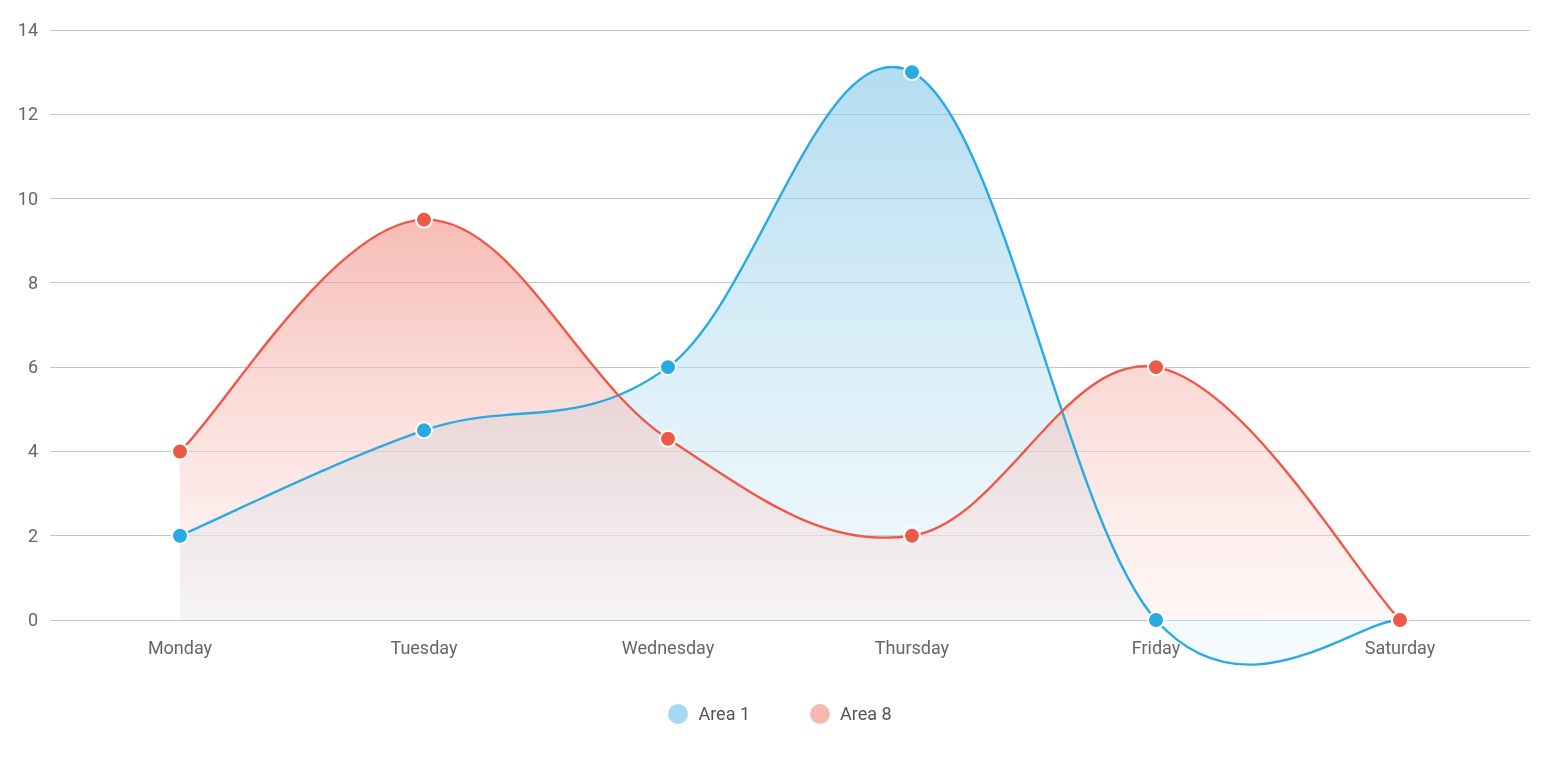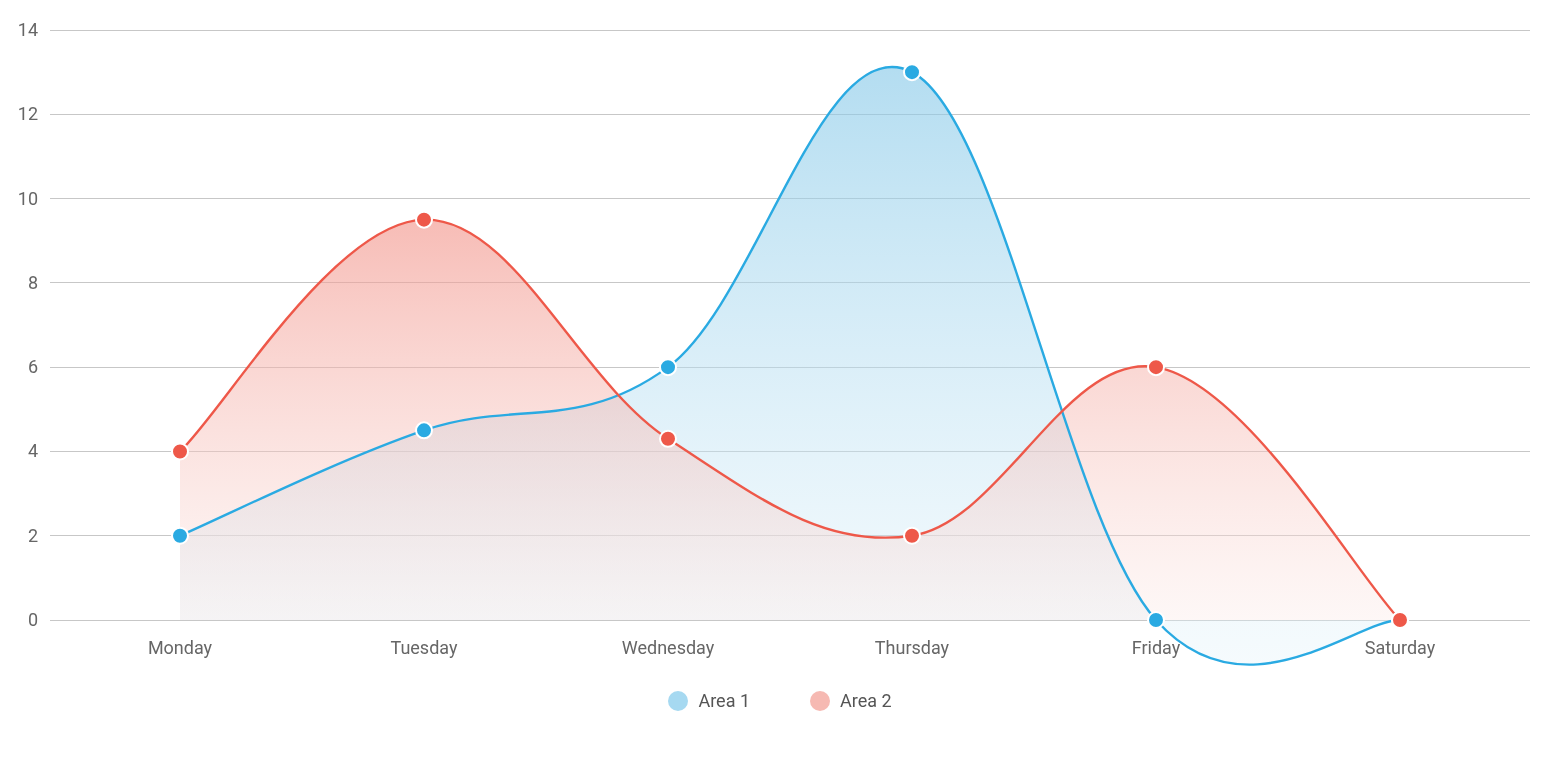--- a/index.html
+++ b/index.html
@@ -1,20 +1,20 @@
 <!DOCTYPE html>
 <html><head>
 <meta charset="utf-8">
 <style>
   html,body{margin:0;padding:0;width:1560px;height:760px;background:#fff;
     font-family:-apple-system,BlinkMacSystemFont,"Segoe UI",Roboto,Helvetica,Arial,sans-serif;
     color:#555;overflow:hidden}
   svg{display:block}
   .tick-label{font-size:18px;fill:#666}
-  .legend{display:flex;justify-content:center;align-items:flex-end;gap:60px;margin-top:10px}
+  .legend{display:flex;justify-content:center;align-items:flex-end;gap:60px;margin-top:23px}
   .legend-item{display:flex;align-items:center;gap:10px;font-size:18px;color:#555}
   .swatch{width:20px;height:20px;border-radius:50%}
 </style>
 </head>
 <body>
 
 <svg id="chart" width="1560" height="680">
   <defs>
     <linearGradient id="grad-s0" x1="0" y1="0" x2="0" y2="1">
       <stop id="s0a" offset="0%" stop-opacity="0.62" stop-color="#85c8e8"></stop>
@@ -77,15 +77,15 @@
     </g>
 </svg>
 
 <div class="legend">
   <div class="legend-item">
     <span class="swatch" id="sw0" style="background: rgb(166, 217, 241);"></span>
     <span>Area 1</span>
   </div>
   <div class="legend-item">
     <span class="swatch" id="sw1" style="background: rgb(246, 185, 178);"></span>
-    <span>Area 2</span>
+    <span>Area 8</span>
   </div>
 </div>
 
 </body></html>

